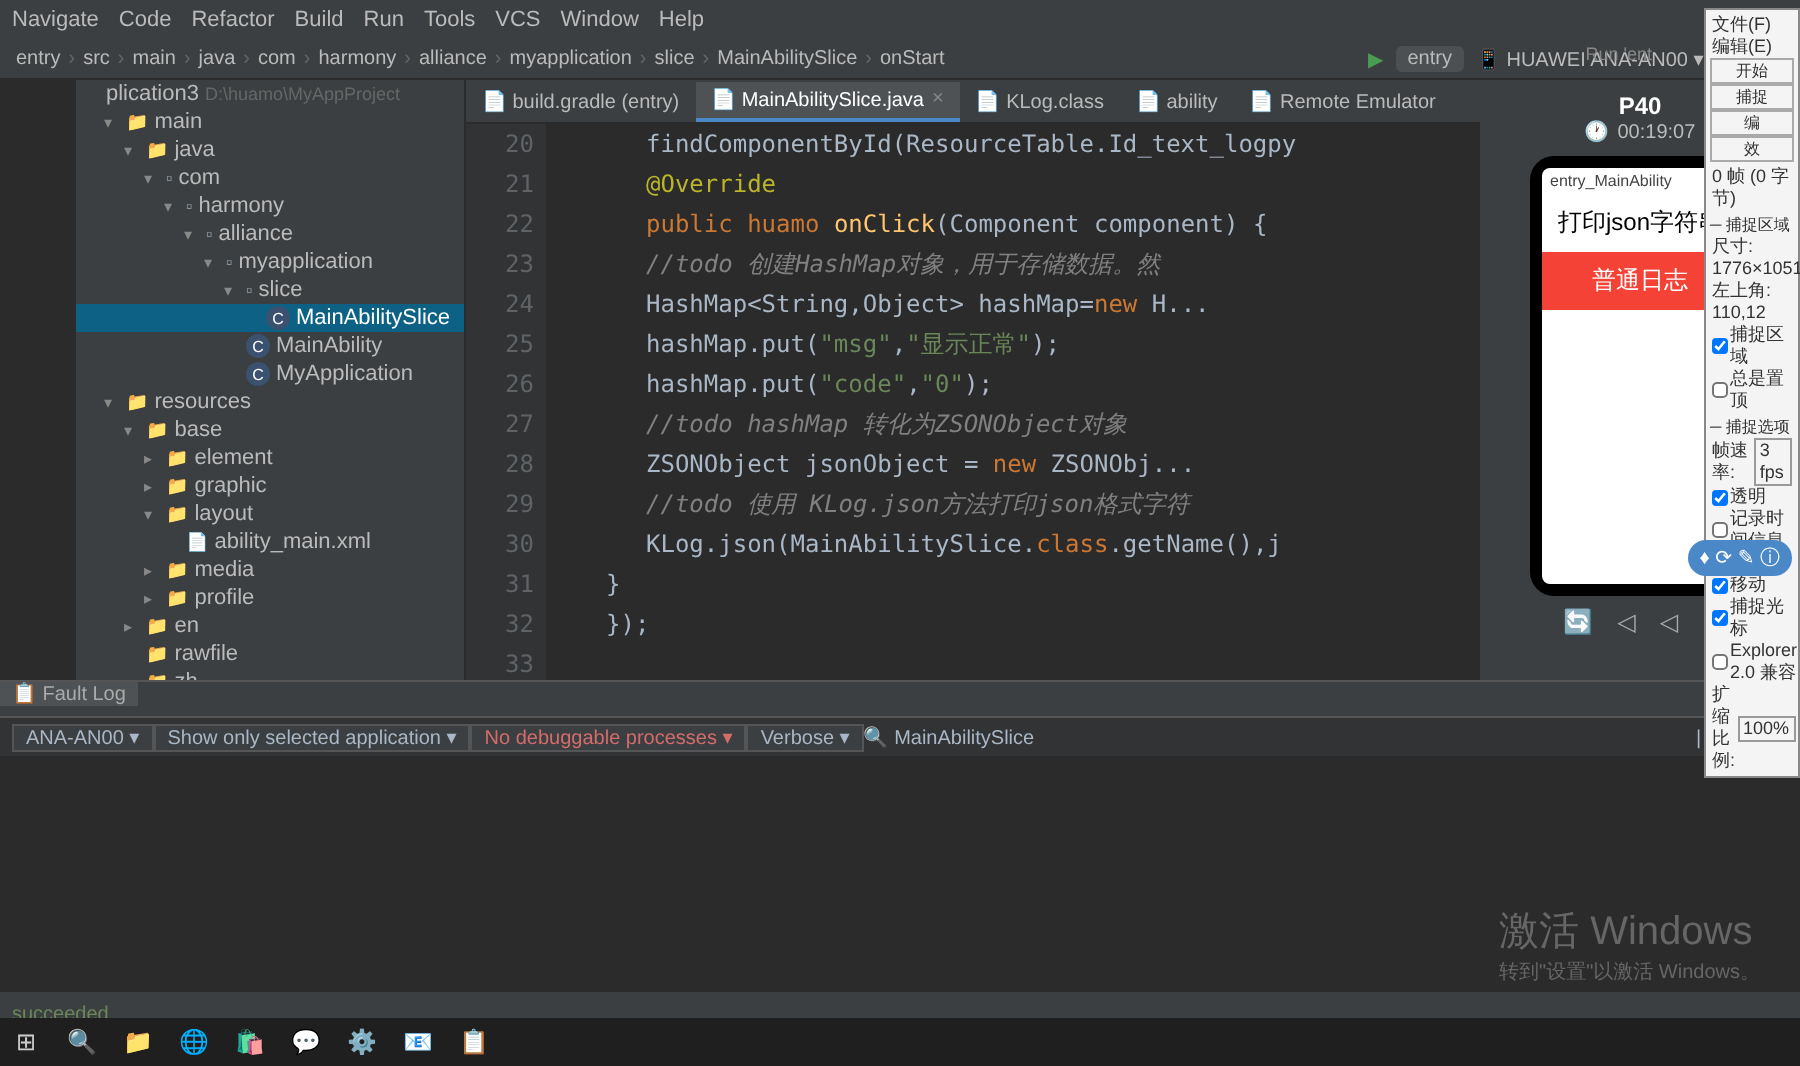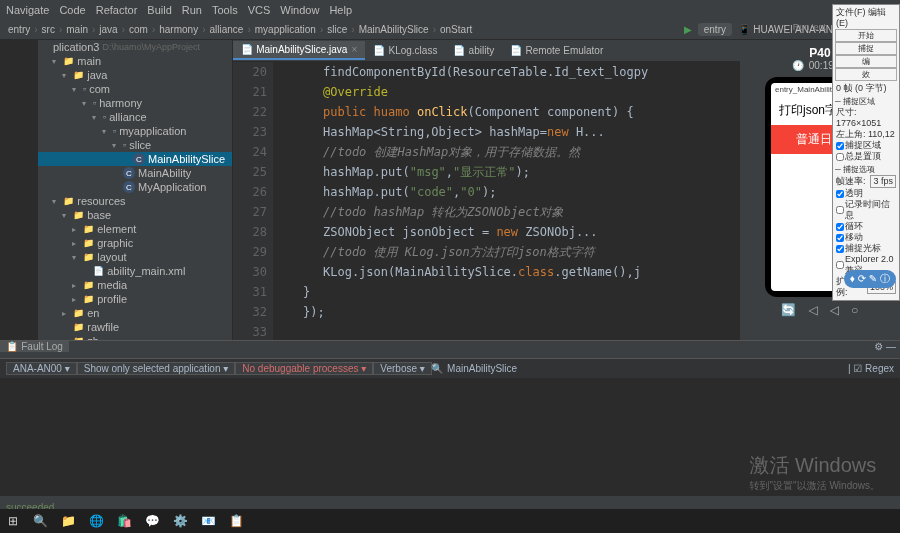--- a/index.html
+++ b/index.html
@@ -41,21 +41,21 @@
 .emulator { width:160px; background:#3c3f41; display:flex; flex-direction:column; align-items:center; padding:6px; }
 .emutitle { font-size:12px; font-weight:bold; color:#fff; }
 .emutime { font-size:10px; color:#bbb; display:flex; gap:4px; align-items:center; }
 .phone { width:110px; height:220px; background:#000; border-radius:12px; margin-top:6px; padding:6px; }
 .screen { width:100%; height:100%; background:#fff; border-radius:4px; display:flex; flex-direction:column; }
 .sbar { font-size:8px; color:#444; padding:2px 4px; }
 .appbody { flex:1; display:flex; flex-direction:column; align-items:center; }
 .lbl1 { font-size:12px; background:#fff; color:#000; padding:6px 0; width:100%; text-align:center; }
 .lbl2 { font-size:12px; background:#f44336; color:#fff; padding:6px 0; width:100%; text-align:center; }
 .emu-ctrl { display:flex; gap:12px; margin-top:6px; font-size:12px; color:#aaa; }
-.sidepanel { position:absolute; top:4px; right:0; width:68px; background:#f4f4f4; color:#333; font-size:9px; border:1px solid #888; padding:2px; }
+.sidepanel { position:absolute; top:4px; right:0; width:48px; background:#f4f4f4; color:#333; font-size:9px; border:1px solid #888; padding:2px; }
 .sidepanel .hdr { display:flex; gap:0; font-size:8px; margin-bottom:2px;flex-direction:column; }
 .sidepanel .hdr span { border:1px solid #aaa; padding:0 2px; flex:1; text-align:center; }
 .sidepanel .row { padding:0 1px; line-height:11px; display:flex; align-items:center; gap:1px; }
 .sidepanel .sec { font-size:8px; color:#333; margin-top:2px; }
 .sidepanel input[type=checkbox] { width:8px; height:8px; }
 .bottom-tabs {height:18px; background:#3c3f41; display:flex; align-items:flex-start; font-size:10px; border-top:1px solid #555; }
 .bottom-tabs .bt { padding:0 6px; color:#aaa; }
 .bottom-tabs .bt.active { background:#4e5254; }
 .bottom-tabs .right { margin-left:auto; padding-right:4px; }
 .filter-bar { height:20px; background:#313335; display:flex; align-items:center; gap:0; font-size:10px; padding:0 6px; border-top:1px solid #555; }
@@ -232,20 +232,21 @@
         </div>
         <div class="tree-node" style="padding-left: 24px;">
           <span class="tree-arrow">▸</span>
           <span class="tree-icon dir-icon">📁</span>
           <span>zh</span>
         </div>
       </div>
   </div>
   <div class="editor-area">
     <div class="tabs" id="etabs">
+        <div class="tab">📄 build.gradle (entry)</div>
         <div class="tab active">📄 MainAbilitySlice.java <span class="tab-close">×</span></div>
         <div class="tab">📄 KLog.class</div>
         <div class="tab">📄 ability</div>
         <div class="tab">📄 Remote Emulator</div>
       </div>
     <div class="code-wrap">
       <div class="gutter" id="gutter">
           <div class="ln">20</div>
           <div class="ln">21</div>
           <div class="ln">22</div>
@@ -258,22 +259,22 @@
           <div class="ln">29</div>
           <div class="ln">30</div>
           <div class="ln">31</div>
           <div class="ln">32</div>
           <div class="ln">33</div>
         </div>
       <div class="code" id="code">
           <div class="line" style="padding-left: 40px; position: relative;">findComponentById(ResourceTable.<span class="cls">Id_text_logpy</span></div>
           <div class="line" style="padding-left: 40px; position: relative;"><span class="ann">@Override</span></div>
           <div class="line" style="padding-left: 40px; position: relative;"><span class="kw">public huamo</span> <span class="method">onClick</span>(Component component) {</div>
+          <div class="line" style="padding-left: 40px; position: relative;"><span class="cmt">//todo 创建HashMap对象，用于存储数据。然</span></div>
           <div class="line" style="padding-left: 40px; position: relative;">HashMap&lt;String,Object&gt; hashMap=<span class="new">new</span> H...</div>
-          <div class="line" style="padding-left: 40px; position: relative;"><span class="cmt">//todo 创建HashMap对象，用于存储数据。然</span></div>
           <div class="line" style="padding-left: 40px; position: relative;">hashMap.put(<span class="str">"msg"</span>,<span class="str">"显示正常"</span>);</div>
           <div class="line" style="padding-left: 40px; position: relative;">hashMap.put(<span class="str">"code"</span>,<span class="str">"0"</span>);</div>
           <div class="line" style="padding-left: 40px; position: relative;"><span class="cmt">//todo hashMap 转化为ZSONObject对象</span></div>
           <div class="line" style="padding-left: 40px; position: relative;">ZSONObject jsonObject = <span class="new">new</span> ZSONObj...</div>
           <div class="line" style="padding-left: 40px; position: relative;"><span class="cmt">//todo 使用 KLog.json方法打印json格式字符</span></div>
           <div class="line" style="padding-left: 40px; position: relative;">KLog.json(MainAbilitySlice.<span class="kw">class</span>.getName(),j</div>
           <div class="line" style="padding-left: 20px; position: relative;">}</div>
           <div class="line" style="padding-left: 20px; position: relative;">});</div>
           <div class="line" style="padding-left: 0px; position: relative;"></div>
         </div>

